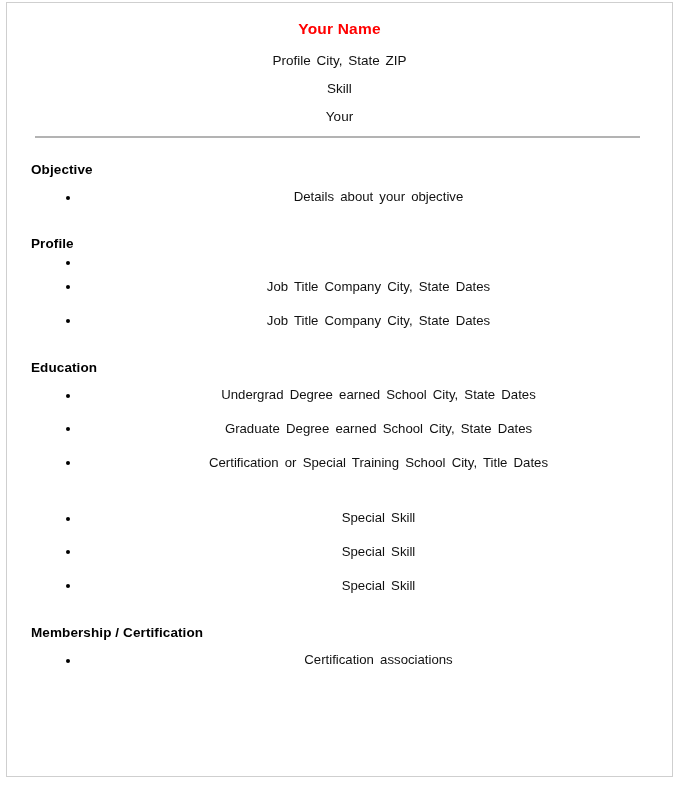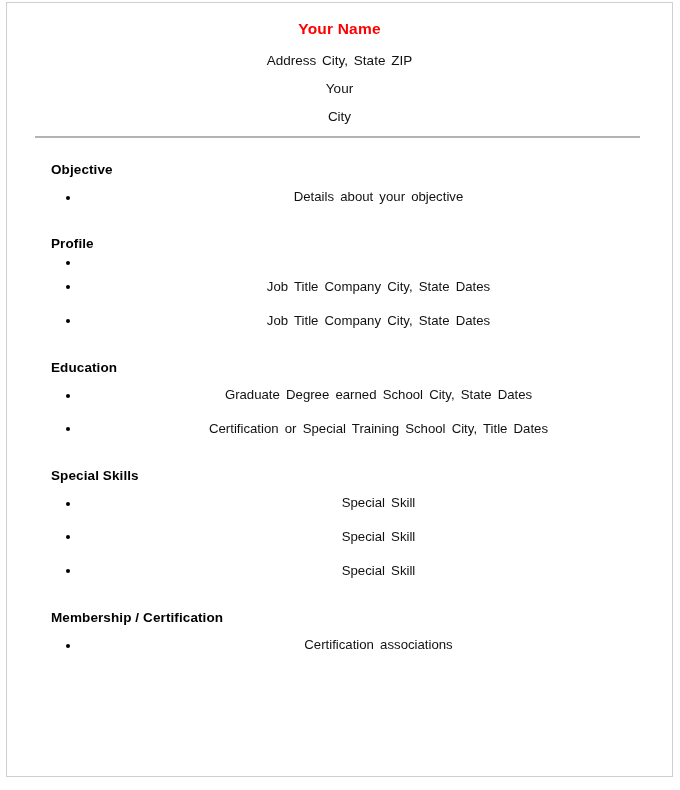--- a/index.html
+++ b/index.html
@@ -64,21 +64,21 @@
   .section {
     margin-top: 22px;
   }
   .section:first-child {
     margin-top: 24px;
   }
   .section-title {
     font-size: 13.5px;
     font-weight: bold;
     color: #000000;
-    margin: 0 0 4px 44px;
+    margin: 0 0 4px 24px;
     letter-spacing: 0.1px;
   }
   .bullet-list {
     list-style: none;
     margin: 0;
     padding: 0;
   }
   .bullet-item {
     position: relative;
     font-size: 13.2px;
@@ -103,23 +103,23 @@
   
   .section .bullet-item:first-child { padding-top: 7px; }
 </style>
 </head>
 <body>
 
 <div id="resume-page">
 
   <div class="header">
     <div class="header-name">Your Name</div>
-    <div class="header-line">Address  City, State  ZIP</div>
+    <div class="header-line">Profile  City, State  ZIP</div>
+    <div class="header-line">Skill</div>
     <div class="header-line">Your</div>
-    <div class="header-line">City</div>
   </div>
 
   <div class="divider"></div>
 
   <div class="sections" id="sections-root">
       <div class="section">
         <div class="section-title">Objective</div>
         <ul class="bullet-list">
           <li class="bullet-item"><span class="bullet-dot"></span><span>Details about your objective</span></li>
         </ul>
@@ -128,26 +128,26 @@
         <div class="section-title">Profile</div>
         <ul class="bullet-list">
           <li class="bullet-item"><span class="bullet-dot"></span></li>
           <li class="bullet-item"><span class="bullet-dot"></span><span>Job Title   Company   City, State   Dates</span></li>
           <li class="bullet-item"><span class="bullet-dot"></span><span>Job Title   Company   City, State   Dates</span></li>
         </ul>
       </div>
       <div class="section">
         <div class="section-title">Education</div>
         <ul class="bullet-list">
+          <li class="bullet-item"><span class="bullet-dot"></span><span>Undergrad Degree earned  School  City, State  Dates</span></li>
           <li class="bullet-item"><span class="bullet-dot"></span><span>Graduate Degree earned  School  City, State  Dates</span></li>
           <li class="bullet-item"><span class="bullet-dot"></span><span>Certification or Special Training  School  City, Title  Dates</span></li>
         </ul>
       </div>
       <div class="section">
-        <div class="section-title">Special Skills</div>
         <ul class="bullet-list">
           <li class="bullet-item"><span class="bullet-dot"></span><span>Special Skill</span></li>
           <li class="bullet-item"><span class="bullet-dot"></span><span>Special Skill</span></li>
           <li class="bullet-item"><span class="bullet-dot"></span><span>Special Skill</span></li>
         </ul>
       </div>
       <div class="section">
         <div class="section-title">Membership / Certification</div>
         <ul class="bullet-list">
           <li class="bullet-item"><span class="bullet-dot"></span><span>Certification associations</span></li>

